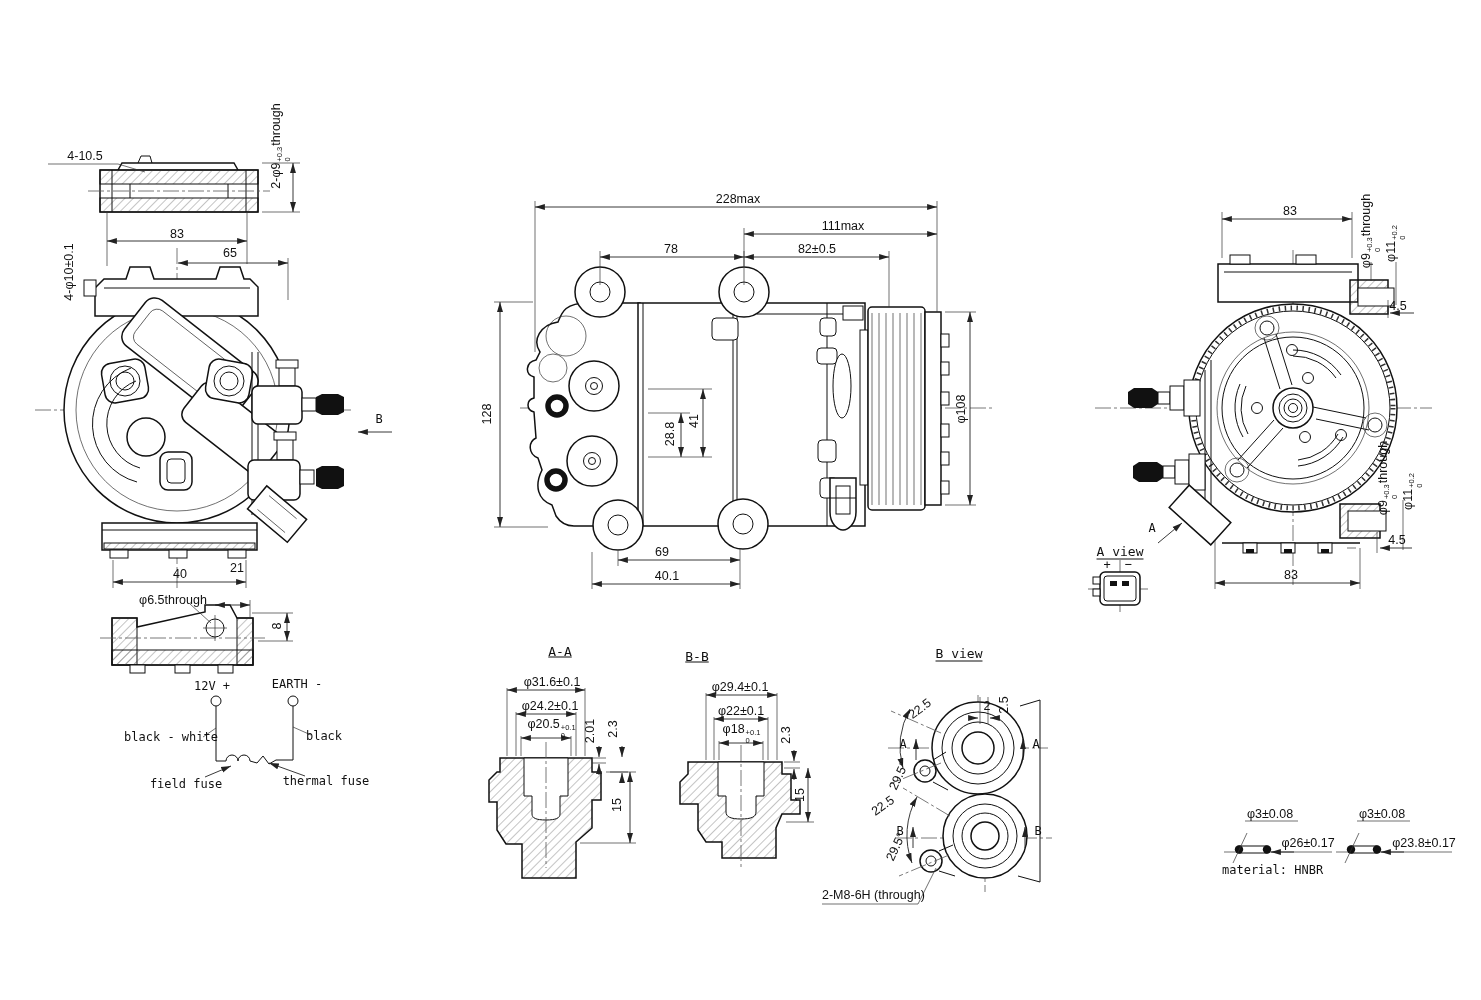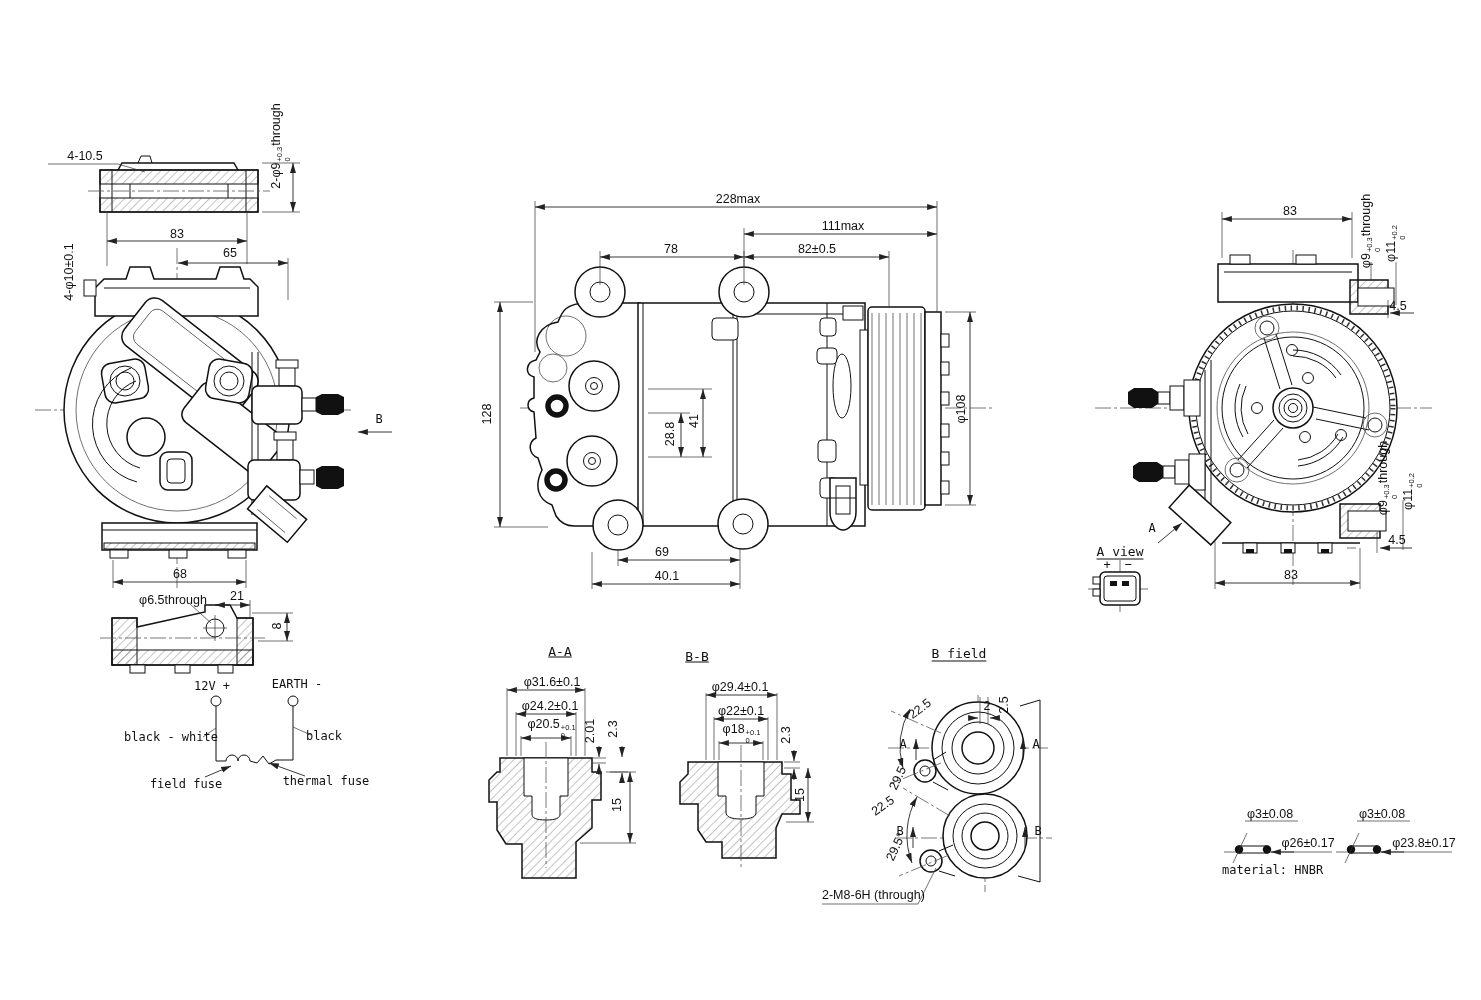--- a/index.html
+++ b/index.html
@@ -462,25 +462,25 @@
 
 <div class="lbl" style="left:85px;top:156px">4-10.5</div>
 <div class="lbl v" style="left:281px;top:146px"><span>2-φ9</span><span class="tol">
         <i>+0.3</i>
         <i>0</i>
       </span><span>through</span></div>
 <div class="lbl v" style="left:69px;top:272px">4-φ10±0.1</div>
 
 <div class="lbl" style="left:177px;top:234px">83</div>
 <div class="lbl" style="left:230px;top:253px">65</div>
-<div class="lbl" style="left:180px;top:574px">68</div>
+<div class="lbl" style="left:180px;top:574px">40</div>
 <div class="lbl mono" style="left:379px;top:419px">B</div>
 
 <div class="lbl" style="left:173px;top:600px">φ6.5through</div>
-<div class="lbl" style="left:237px;top:596px">21</div>
+<div class="lbl" style="left:237px;top:568px">21</div>
 <div class="lbl v" style="left:277px;top:626px">8</div>
 
 <div class="lbl mono" style="left:212px;top:686px">12V +</div>
 <div class="lbl mono" style="left:297px;top:684px">EARTH -</div>
 <div class="lbl mono" style="left:171px;top:737px">black - white</div>
 <div class="lbl mono" style="left:324px;top:736px">black</div>
 <div class="lbl mono" style="left:186px;top:784px">field fuse</div>
 <div class="lbl mono" style="left:326px;top:781px">thermal fuse</div>
 
 <div class="lbl" style="left:738px;top:199px">228max</div>
@@ -533,21 +533,21 @@
 <div class="lbl mono t13" style="left:697px;top:656px">B-B</div>
 <div class="lbl" style="left:740px;top:687px">φ29.4±0.1</div>
 <div class="lbl" style="left:741px;top:711px">φ22±0.1</div>
 <div class="lbl" style="left:742px;top:734px"><span>φ18</span><span class="tol">
         <i>+0.1</i>
         <i>0</i>
       </span></div>
 <div class="lbl v" style="left:786px;top:735px">2.3</div>
 <div class="lbl v" style="left:800px;top:795px">15</div>
 
-<div class="lbl mono ul t13" style="left:959px;top:653px">B field</div>
+<div class="lbl mono ul t13" style="left:959px;top:653px">B view</div>
 <div class="lbl" style="left:920px;top:709px;transform:translate(-50%,-50%) rotate(-37deg)">22.5</div>
 <div class="lbl" style="left:899px;top:776px;transform:translate(-50%,-50%) rotate(-65deg)">29.5°</div>
 <div class="lbl" style="left:883px;top:806px;transform:translate(-50%,-50%) rotate(-35deg)">22.5</div>
 <div class="lbl" style="left:896px;top:847px;transform:translate(-50%,-50%) rotate(-65deg)">29.5°</div>
 <div class="lbl" style="left:987px;top:706px">2</div>
 <div class="lbl v" style="left:1004px;top:705px">2.5</div>
 <div class="lbl mono" style="left:903px;top:744px">A</div>
 <div class="lbl mono" style="left:1036px;top:744px">A</div>
 <div class="lbl mono" style="left:900px;top:831px">B</div>
 <div class="lbl mono" style="left:1038px;top:831px">B</div>

